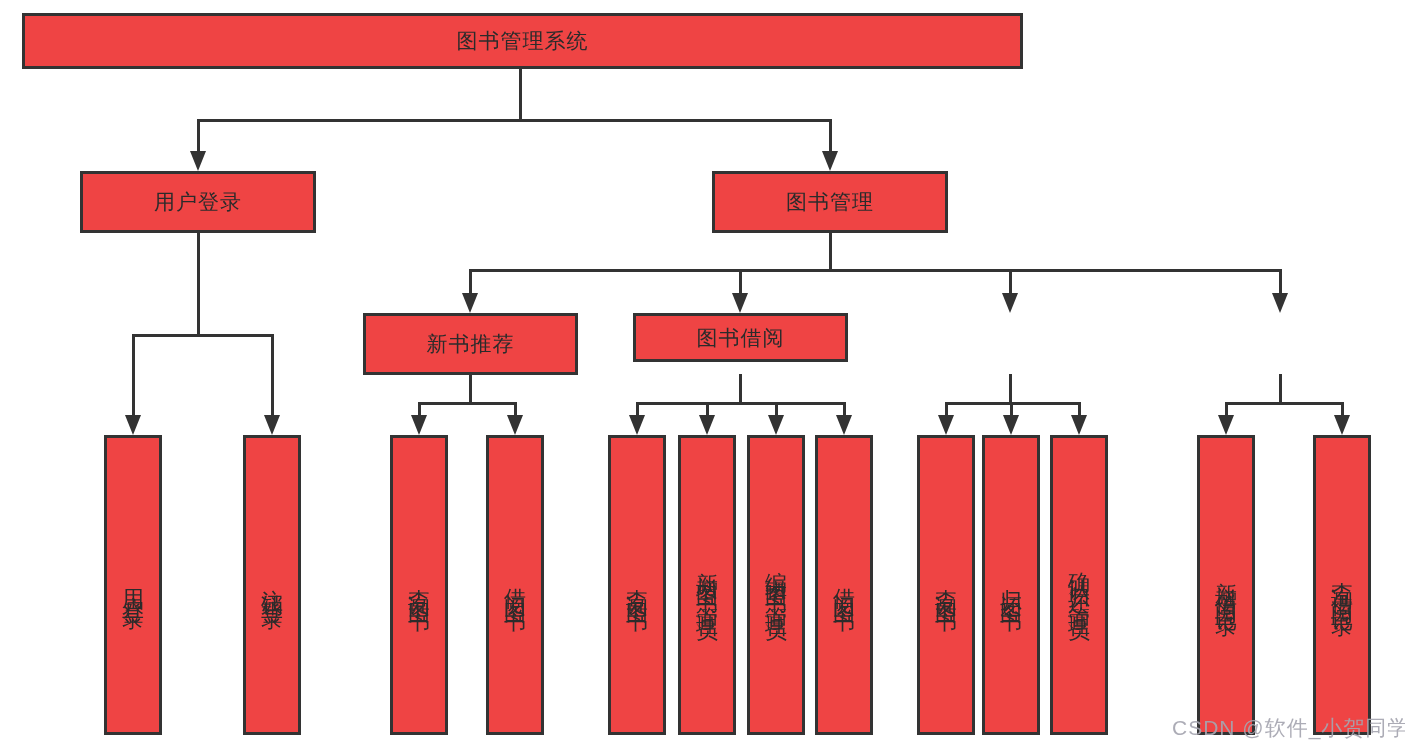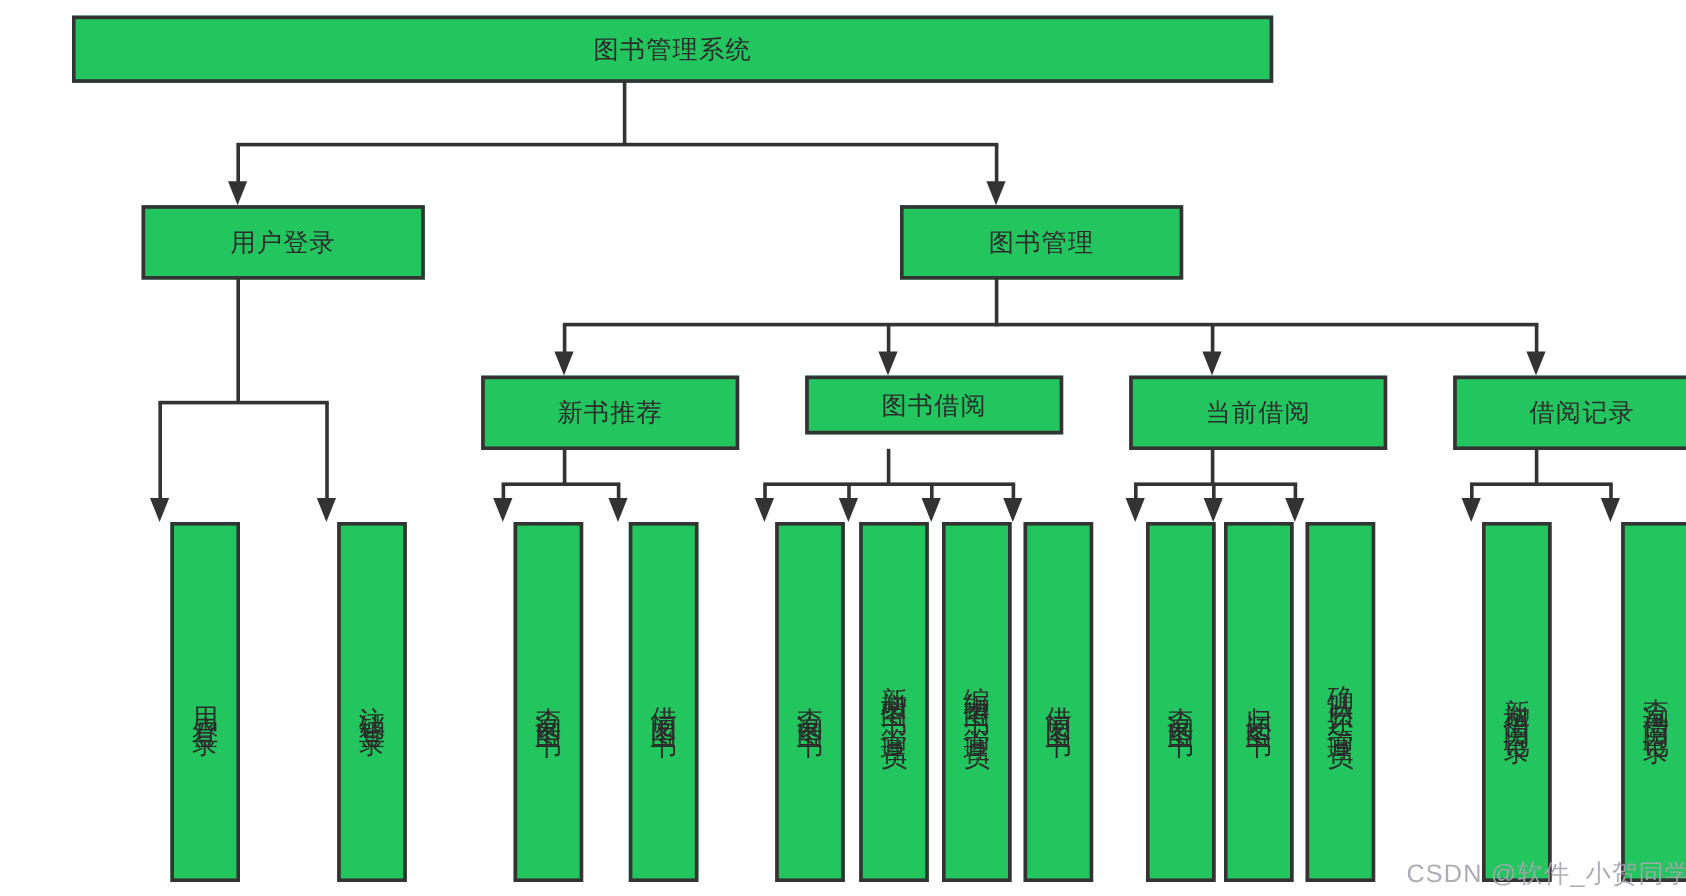--- a/index.html
+++ b/index.html
@@ -9,25 +9,24 @@
     height: 747px;
     background: #ffffff;
     font-family: "Liberation Sans", sans-serif;
     color: #2b2b2b;
     overflow: hidden;
   }
   .box {
     position: absolute;
     box-sizing: border-box;
     border: 3px solid #333333;
-    background: #22c55e;
+    background: #ef4444;
     display: flex;
     align-items: center;
     justify-content: center;
-    margin-left: 38px;
   }
   .hbox span {
     font-size: 21px;
     letter-spacing: 1px;
     white-space: nowrap;
   }
   .vbox span {
     writing-mode: vertical-rl;
     font-size: 22px;
     letter-spacing: 7px;
@@ -67,26 +66,20 @@
   </div>
   <div class="box hbox" style="left:363px;top:313px;width:215px;height:62px">
     <span>新书推荐</span>
   </div>
 
   <div class="box hbox" style="left:712px;top:171px;width:236px;height:62px">
     <span>图书管理</span>
   </div>
   <div class="box hbox" style="left:633px;top:313px;width:215px;height:49px">
     <span>图书借阅</span>
-  </div>
-  <div class="box hbox" style="left:903px;top:313px;width:215px;height:62px">
-    <span>当前借阅</span>
-  </div>
-  <div class="box hbox" style="left:1173px;top:313px;width:215px;height:62px">
-    <span>借阅记录</span>
   </div>
 
   <div class="box vbox" style="left:104px;top:435px;width:58px;height:300px">
     <span>用户登录</span>
   </div>
   <div class="box vbox" style="left:243px;top:435px;width:58px;height:300px">
     <span>注销登录</span>
   </div>
 
   <div class="box vbox" style="left:390px;top:435px;width:58px;height:300px">

